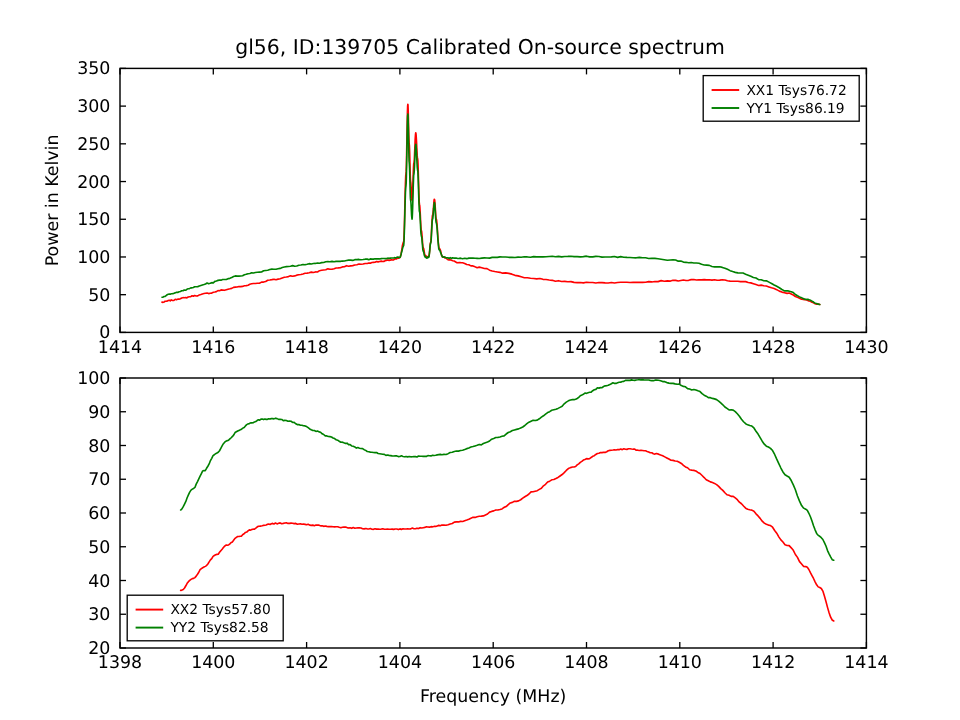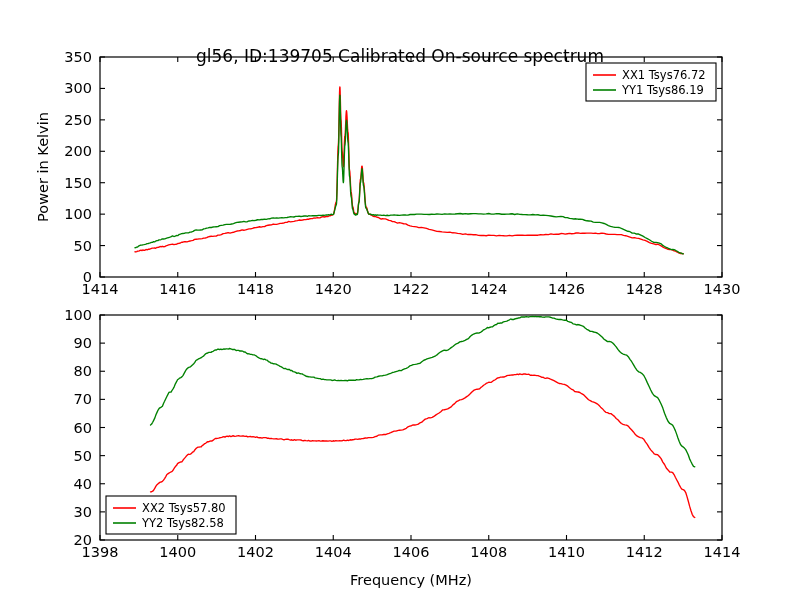--- a/index.html
+++ b/index.html
@@ -15,21 +15,21 @@
   }
   #figure {
     position: relative;
     width: 800px;
     height: 600px;
     background: #ffffff;
   }
   .fig-title {
     position: absolute;
     left: 0;
-    top: 46px;
+    top: 30px;
     width: 800px;
     text-align: center;
     font-size: 17px;
     color: #000000;
     white-space: nowrap;
   }
   svg.plot-canvas {
     position: absolute;
     left: 0;
     top: 0;

